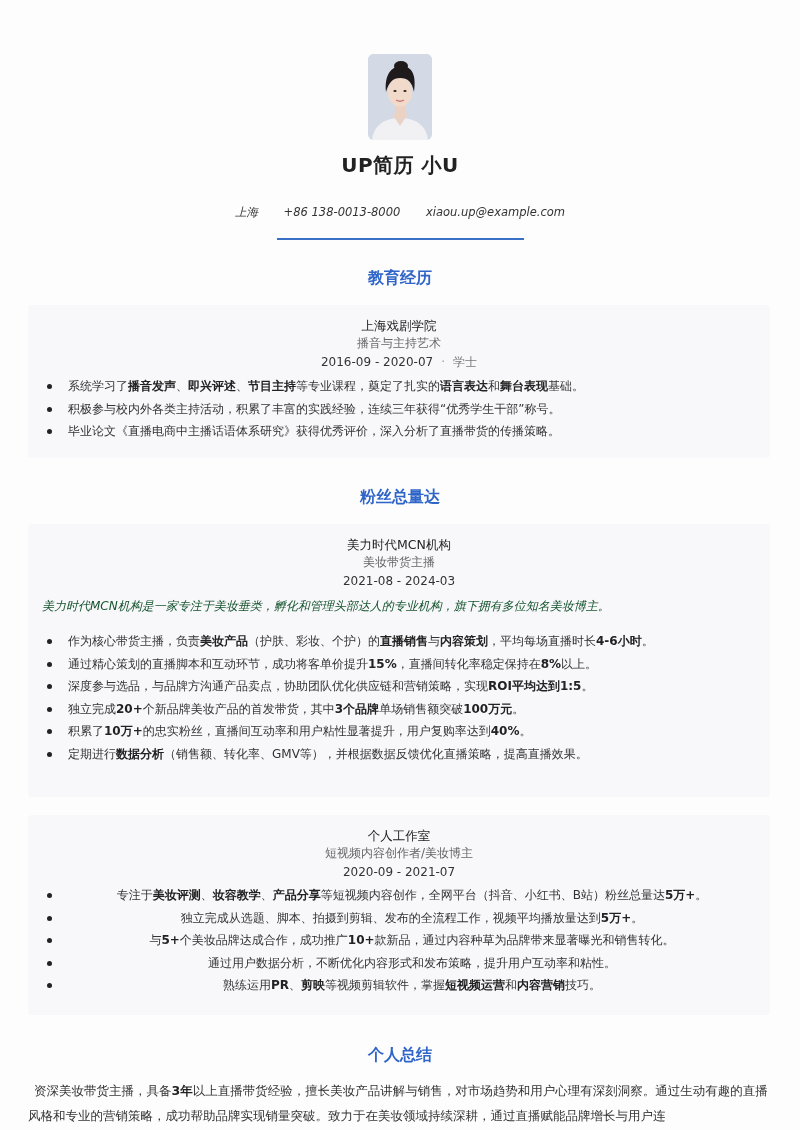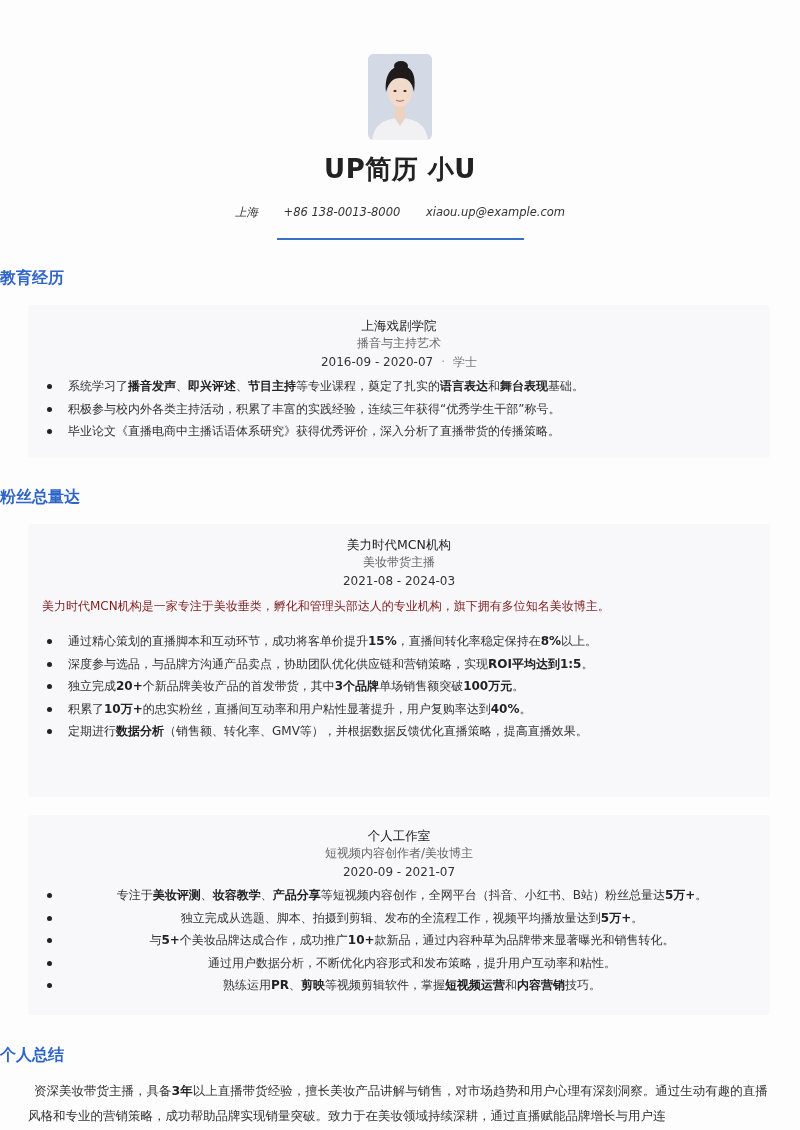--- a/index.html
+++ b/index.html
@@ -23,21 +23,21 @@
       width: 64px; height: 86px;
       border-radius: 6px;
       overflow: hidden;
       background: linear-gradient(180deg, #c9d2e0 0%, #d9dfe9 60%, #e6e9ef 100%);
     }
     .avatar svg { width: 64px; height: 86px; display: block; }
     .name {
       position: absolute;
       left: 0; top: 152px; width: 800px;
       text-align: center;
-      font-size: 26px;
+      font-size: 20px;
       font-weight: bold;
       color: #222;
       letter-spacing: 0.5px;
     }
     .contact {
       position: absolute;
       left: 0; top: 205px; width: 800px;
       text-align: center;
       font-size: 11.5px;
       color: #333;
@@ -45,21 +45,21 @@
     .contact span { margin: 0 11px; font-style: italic; }
     .header-rule {
       position: absolute;
       left: 277px; top: 238px;
       width: 247px; height: 2px;
       background: #3a6fc6;
     }
     .section-title {
       position: absolute;
       left: 0; width: 800px;
-      text-align: left;
+      text-align: center;
       font-size: 16px;
       font-weight: bold;
       color: #2f65c8;
     }
     .card {
       position: absolute;
       left: 28px; width: 742px;
       background: #f8f8fb;
       border-radius: 4px;
     }
@@ -83,23 +83,24 @@
       color: #333;
       line-height: 20px;
     }
     .dates .dot {
       color: #999;
       margin: 0 8px;
     }
     .dates .degree { color: #777; }
     .intro {
       font-size: 12px;
-      color: #7f1d1d;
+      color: #14532d;
       padding: 6px 14px 0 14px;
       line-height: 18px;
+      font-style: italic;
     }
     ul.bullets {
       list-style: none;
       padding: 0 14px 0 14px;
     }
     ul.bullets li {
       position: relative;
       padding-left: 26px;
       font-size: 12px;
       line-height: 22.5px;
@@ -174,20 +175,21 @@
   <div class="section-title" style="top:487px;">粉丝总量达</div>
 
   <div class="card" style="top:524px; height:273px;">
     <div class="card-head">
       <div class="org">美力时代MCN机构</div>
       <div class="role">美妆带货主播</div>
       <div class="dates">2021-08 - 2024-03</div>
     </div>
     <div class="intro">美力时代MCN机构是一家专注于美妆垂类，孵化和管理头部达人的专业机构，旗下拥有多位知名美妆博主。</div>
     <ul class="bullets" style="padding-top:15px;">
+        <li><span>作为核心带货主播，负责</span><b>美妆产品</b><span>（护肤、彩妆、个护）的</span><b>直播销售</b><span>与</span><b>内容策划</b><span>，平均每场直播时长</span><b>4-6小时</b><span>。</span></li>
         <li><span>通过精心策划的直播脚本和互动环节，成功将客单价提升</span><b>15%</b><span>，直播间转化率稳定保持在</span><b>8%</b><span>以上。</span></li>
         <li><span>深度参与选品，与品牌方沟通产品卖点，协助团队优化供应链和营销策略，实现</span><b>ROI平均达到1:5</b><span>。</span></li>
         <li><span>独立完成</span><b>20+</b><span>个新品牌美妆产品的首发带货，其中</span><b>3个品牌</b><span>单场销售额突破</span><b>100万元</b><span>。</span></li>
         <li><span>积累了</span><b>10万+</b><span>的忠实粉丝，直播间互动率和用户粘性显著提升，用户复购率达到</span><b>40%</b><span>。</span></li>
         <li><span>定期进行</span><b>数据分析</b><span>（销售额、转化率、GMV等），并根据数据反馈优化直播策略，提高直播效果。</span></li>
       </ul>
   </div>
 
   <div class="card" style="top:815px; height:200px;">
     <div class="card-head">

